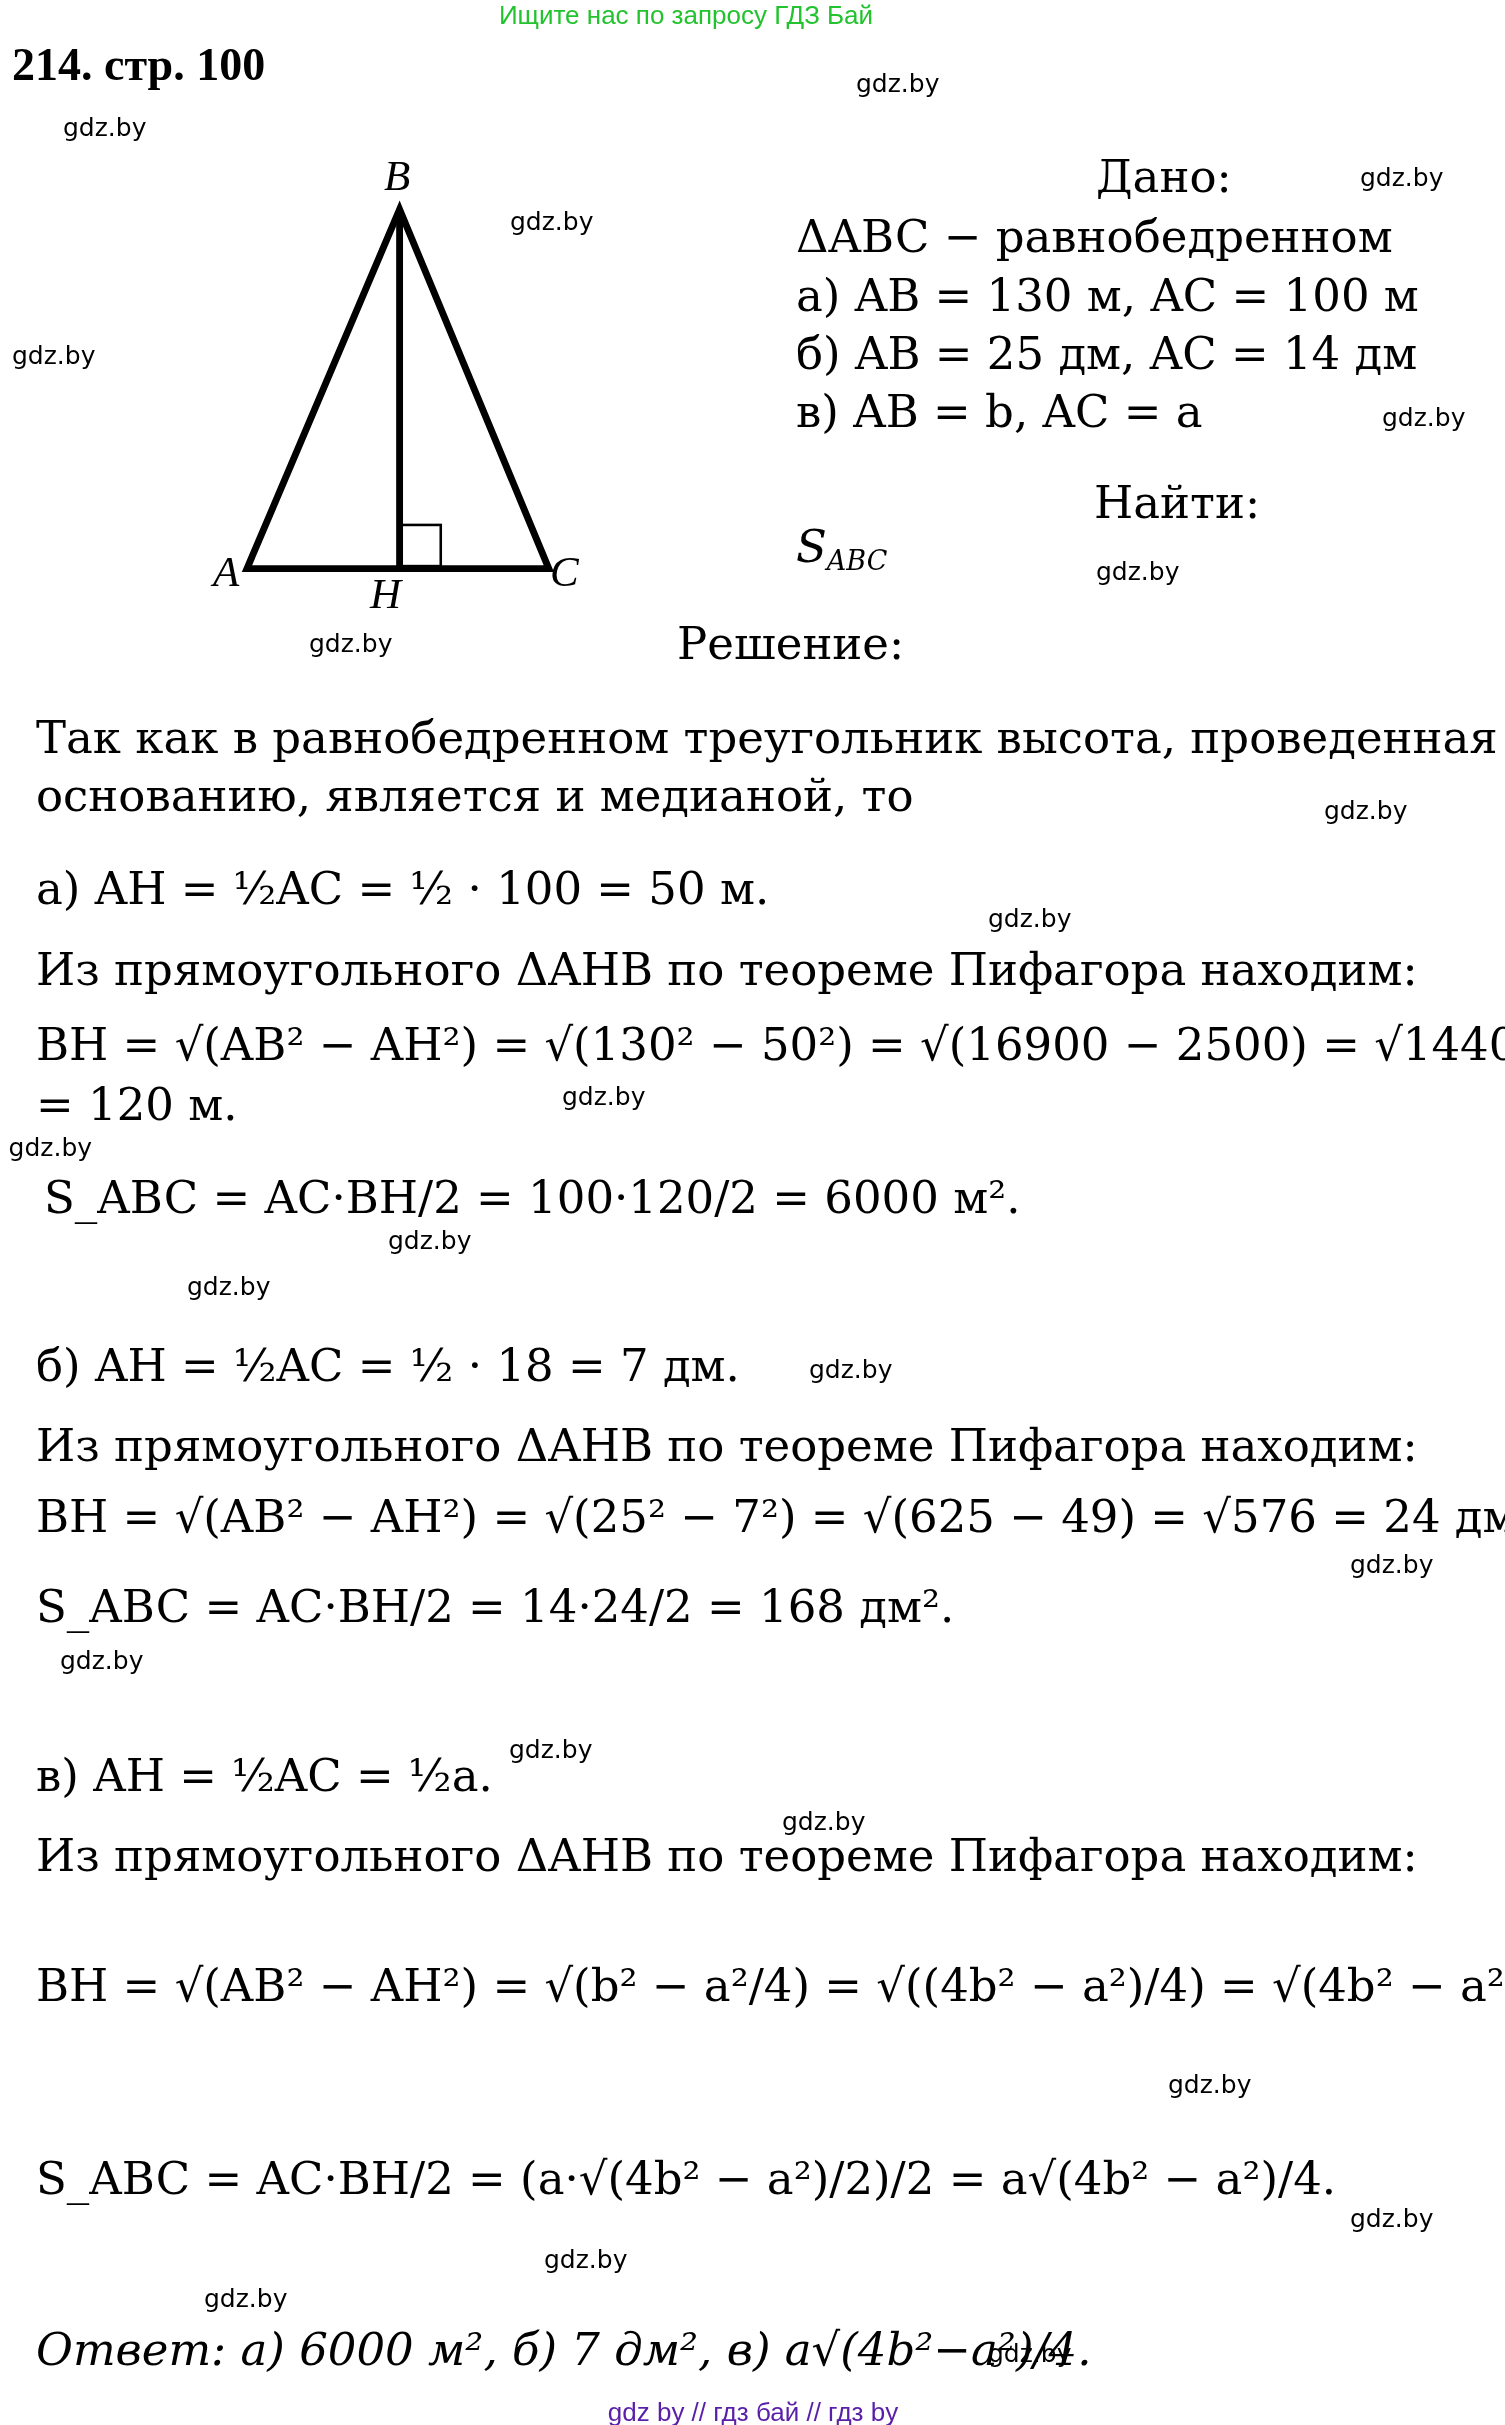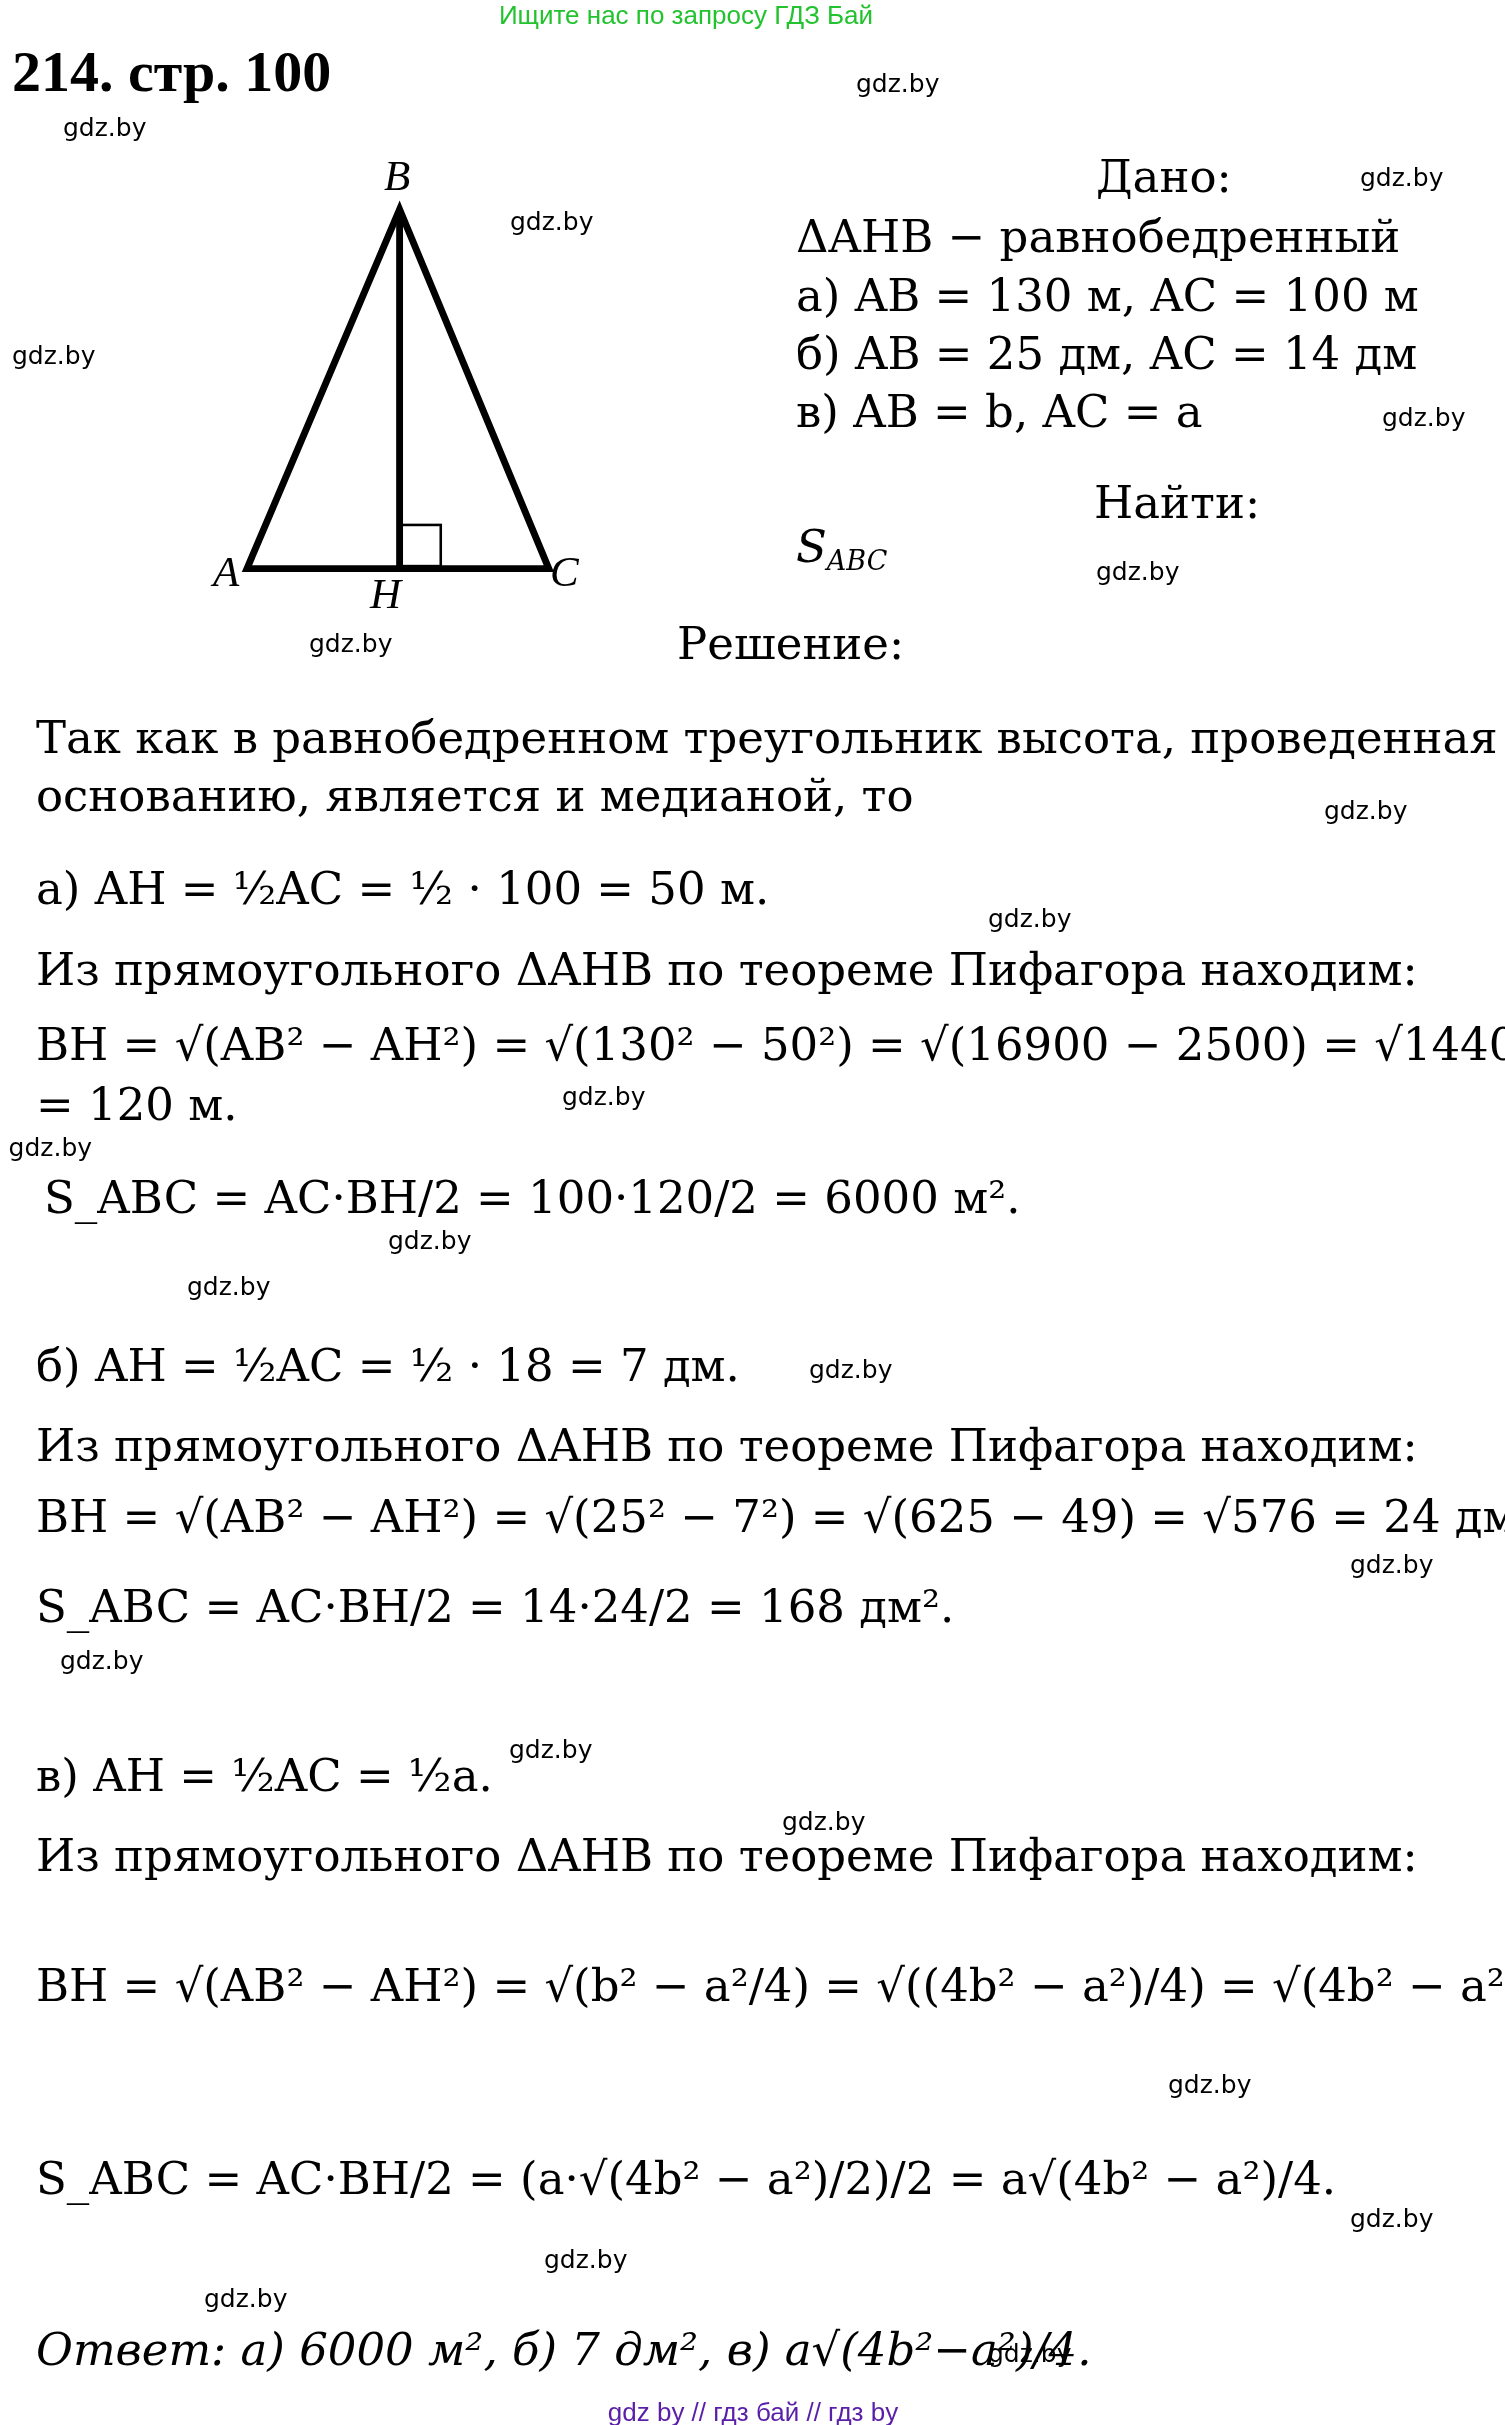--- a/index.html
+++ b/index.html
@@ -1,20 +1,20 @@
 <!DOCTYPE html>
 <html style="font-size:13.7px"><head>
 <meta charset="utf-8">
 <style>
   html,body{margin:0;padding:0;background:#fff;}
   body{width:1506px;height:2426px;position:relative;overflow:hidden;font-family:"DejaVu Serif","Liberation Serif",serif;color:#000;}
   .abs{position:absolute;white-space:nowrap;}
   .wm{position:absolute;font-family:"DejaVu Sans","Liberation Sans",sans-serif;font-size:25px;color:#000000;white-space:nowrap;}
   .top-banner{left:0;width:1372px;text-align:center;top:0;font-family:"Liberation Sans","DejaVu Sans",sans-serif;font-size:26px;color:#22c32e;}
-  .title{left:12px;top:38px;font-family:"Liberation Serif",serif;font-weight:bold;font-size:58px;}
+  .title{left:12px;top:38px;font-family:"Liberation Serif",serif;font-weight:bold;font-size:46px;}
   .t{font-size:45px;line-height:1;}
   .i{font-style:italic;}
   sub{font-size:0.6em;vertical-align:-0.3em;line-height:0;}
   .footer{left:0;width:1506px;text-align:center;top:2397px;font-family:"Liberation Sans","DejaVu Sans",sans-serif;font-size:26px;color:#5a1fa8;}
 </style>
 </head>
 <body>
 
 <div class="abs top-banner">Ищите нас по запросу ГДЗ Бай</div>
 <div class="abs title">214. стр. 100</div>
@@ -48,21 +48,21 @@
   <polygon points="288,663 466,244 640,663" fill="none" stroke="#000" stroke-width="8" stroke-linejoin="miter"></polygon>
   <line x1="466" y1="244" x2="466" y2="663" stroke="#000" stroke-width="8"></line>
   <rect x="468" y="612" width="46" height="48" fill="none" stroke="#000" stroke-width="3"></rect>
 </svg>
 <div class="abs i" style="left:384px;top:151px;font-size:43px;font-family:'Liberation Serif',serif">B</div>
 <div class="abs i" style="left:213px;top:547px;font-size:43px;font-family:'Liberation Serif',serif">A</div>
 <div class="abs i" style="left:550px;top:547px;font-size:43px;font-family:'Liberation Serif',serif">C</div>
 <div class="abs i" style="left:370px;top:569px;font-size:43px;font-family:'Liberation Serif',serif">H</div>
 
 <div class="abs t" style="left:1096px;top:154px">Дано:</div>
-<div class="abs t" style="left:796px;top:214px">ΔAHB − равнобедренный</div>
+<div class="abs t" style="left:796px;top:214px">ΔABC − равнобедренном</div>
 <div class="abs t" style="left:796px;top:273px">а) AB = 130 м, AC = 100 м</div>
 <div class="abs t" style="left:796px;top:331px">б) AB = 25 дм, AC = 14 дм</div>
 <div class="abs t" style="left:796px;top:389px">в) AB = b, AC = a</div>
 
 <div class="abs t" style="left:1094px;top:480px">Найти:</div>
 <div class="abs t i" style="left:796px;top:524px"><span>S</span><sub>ABC</sub></div>
 
 <div class="abs t" style="left:677px;top:621px">Решение:</div>
 <div class="abs t" style="left:36px;top:715px">Так как в равнобедренном треугольник высота, проведенная к</div>
 <div class="abs t" style="left:36px;top:773px">основанию, является и медианой, то</div>

